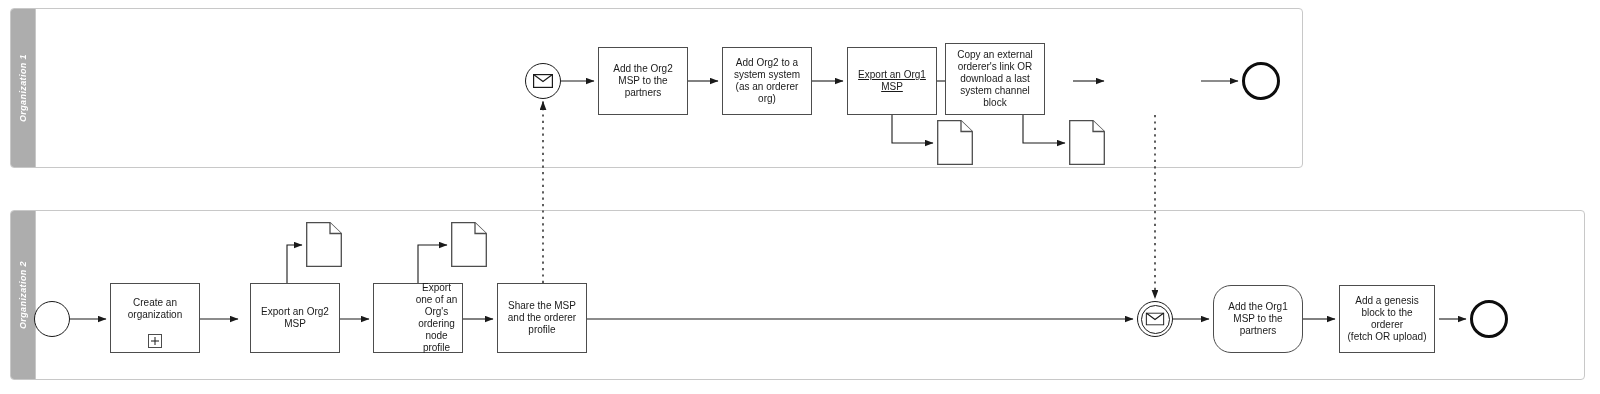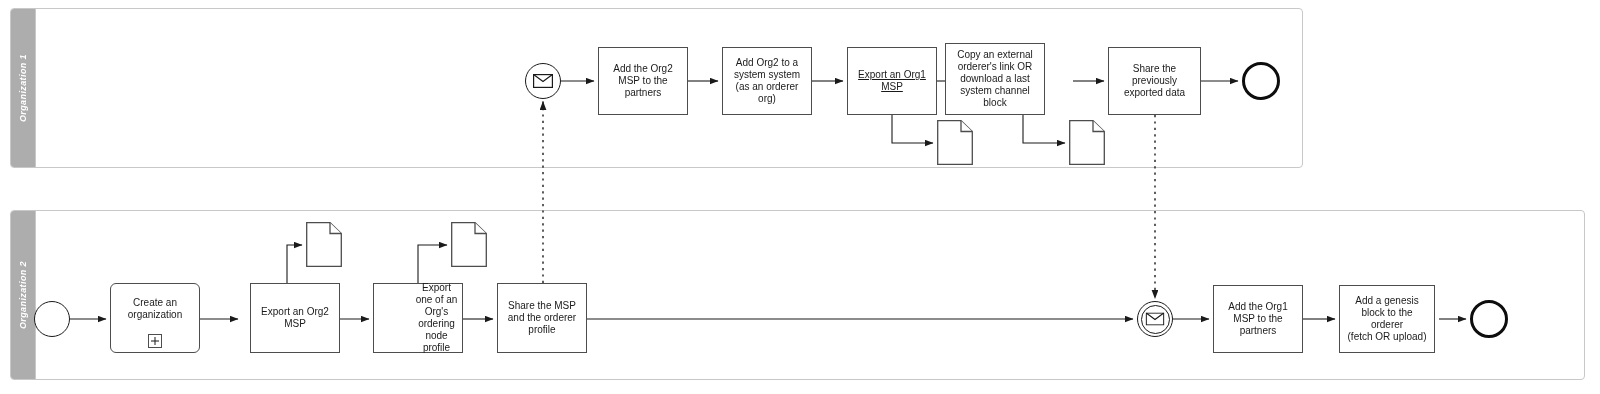--- a/index.html
+++ b/index.html
@@ -207,45 +207,40 @@
   </div>
 
   <div class="task" style="left:945px; top:43px; width:100px; height:72px;">
     <span class="task-label">Copy an external
 orderer's link OR
 download a last
 system channel
 block</span>
   </div>
 
-  <div class="task" style="left:1108px; top:47px; width:93px; height:68px;">
-    <span class="task-label">Share the
-previously
-exported data</span>
-  </div>
 
   <div class="data-object" style="left:937px; top:120px; width:36px; height:45px;">
     <svg width="36" height="45" viewBox="0 0 36 45">
       <path d="M0.7,0.7 L24,0.7 L35.3,11.5 L35.3,44.3 L0.7,44.3 Z" fill="#ffffff" stroke="#4d4d4d" stroke-width="1.3" stroke-linejoin="miter"></path>
       <path d="M24,0.7 L24,11.5 L35.3,11.5" fill="#ffffff" stroke="#4d4d4d" stroke-width="1.3"></path>
     </svg>
   </div>
 
   <div class="data-object" style="left:1069px; top:120px; width:36px; height:45px;">
     <svg width="36" height="45" viewBox="0 0 36 45">
       <path d="M0.7,0.7 L24,0.7 L35.3,11.5 L35.3,44.3 L0.7,44.3 Z" fill="#ffffff" stroke="#4d4d4d" stroke-width="1.3" stroke-linejoin="miter"></path>
       <path d="M24,0.7 L24,11.5 L35.3,11.5" fill="#ffffff" stroke="#4d4d4d" stroke-width="1.3"></path>
     </svg>
   </div>
 
   <div class="event end-plain" style="left:1242px; top:62px; width:38px; height:38px;"></div>
 
   <div class="event start-plain" style="left:34px; top:301px; width:36px; height:36px;"></div>
 
-  <div class="task has-marker" style="left:110px; top:283px; width:90px; height:70px;border-radius:6px;">
+  <div class="task has-marker" style="left:110px; top:283px; width:90px; height:70px;">
     <span class="task-label" style="transform:translateY(-9px);">Create an
 organization</span>
     <span class="subprocess-marker"></span>
   </div>
 
   <div class="task" style="left:242px; top:283px; width:90px; height:70px;margin-left:8px;">
     <span class="task-label">Export an Org2
 MSP</span>
   </div>
 
@@ -276,21 +271,21 @@
   </div>
 
   <div class="event intermediate" style="left:1137px; top:301px; width:36px; height:36px;">
     <span class="inner-ring"></span>
     <svg class="envelope" width="19" height="13" viewBox="0 0 20 14">
       <rect x="0.6" y="0.6" width="18.8" height="12.8" fill="#ffffff" stroke="#1a1a1a" stroke-width="1.2"></rect>
       <path d="M0.6,0.6 L10,7.6 L19.4,0.6" fill="none" stroke="#1a1a1a" stroke-width="1.2"></path>
     </svg>
   </div>
 
-  <div class="task" style="left:1213px; top:285px; width:90px; height:68px;">
+  <div class="task" style="left:1213px; top:285px; width:90px; height:68px;border-radius:18px;">
     <span class="task-label">Add the Org1
 MSP to the
 partners</span>
   </div>
 
   <div class="task" style="left:1339px; top:285px; width:96px; height:68px;">
     <span class="task-label">Add a genesis
 block to the
 orderer
 (fetch OR upload)</span>

